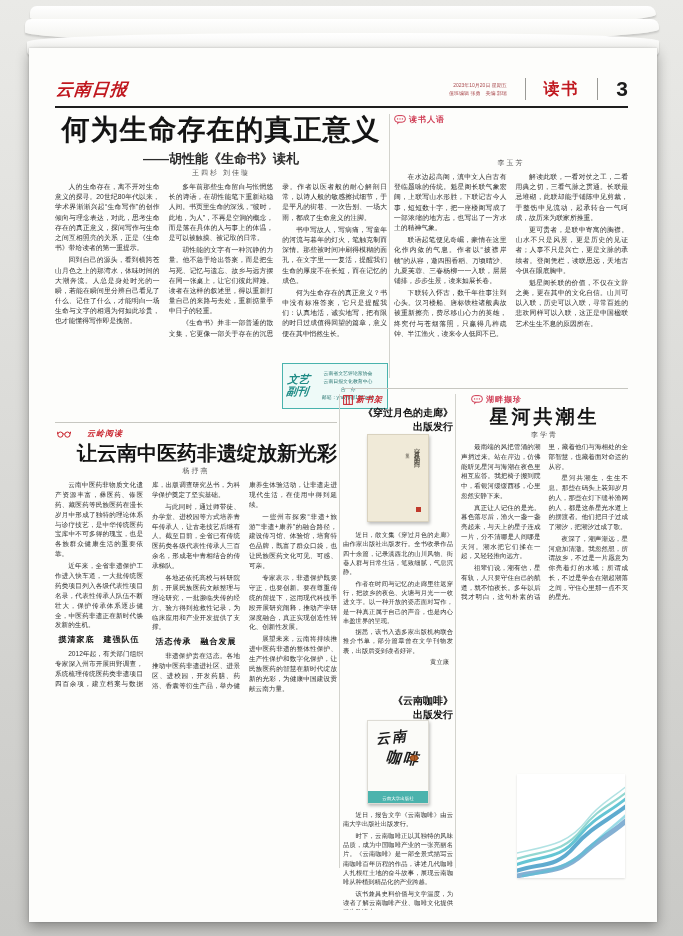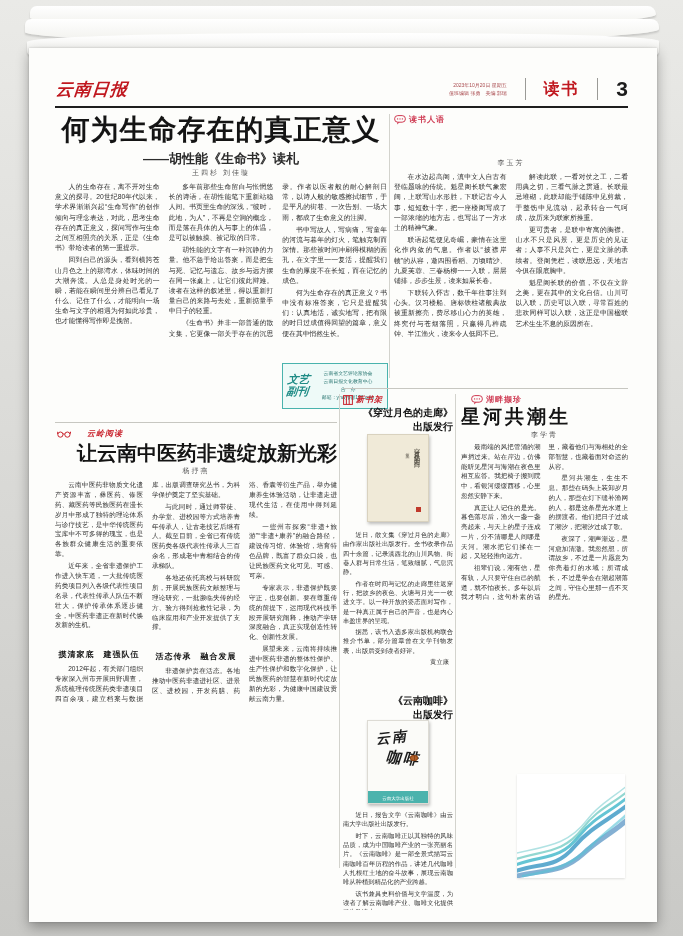--- a/index.html
+++ b/index.html
@@ -75,21 +75,21 @@
   .wy-name{font-family:"DejaVu Serif","Liberation Serif",serif;font-weight:bold;font-style:italic;
     font-size:11px;line-height:1.1;color:#1f8c86;transform:skewX(-6deg);white-space:pre-line;}
   .wy-lines{flex:1;font-size:4.9px;line-height:1.65;color:#1f6f6a;text-align:center;}
 
   
   .h-tcm{position:absolute;left:26px;top:392px;width:282px;text-align:right;
     font-size:20px;font-weight:bold;color:#141414;letter-spacing:0px;}
   .byline.a3{position:absolute;left:26px;top:418px;width:282px;}
   .body-a3{left:26px;top:432px;width:282px;height:386px;font-size:6.6px;}
   .cols h4{column-span:none;font-size:8px;font-weight:bold;color:#111;
-    text-align:center;margin:19px 0 3px 0;letter-spacing:1px;}
+    text-align:center;margin:4px 0 3px 0;letter-spacing:1px;}
 
   
   .book-title{position:absolute;width:110px;text-align:right;font-size:10px;
     font-weight:bold;color:#131313;line-height:1.35;}
   .cover{position:absolute;box-shadow:1px 2px 3px rgba(0,0,0,.25);}
   .cover1{left:338px;top:386px;width:62px;height:88px;background:#f0ead8;
     border:1px solid #d9d2bf;}
   .c1-title{position:absolute;right:7px;top:8px;writing-mode:vertical-rl;
     font-size:6.5px;letter-spacing:2px;color:#4a463c;
     font-family:"DejaVu Serif","Liberation Serif",serif;}
@@ -105,21 +105,21 @@
     font-weight:bold;font-style:italic;color:#1b1b1b;font-size:14px;letter-spacing:2px;}
   .c2-a{left:8px;top:8px;transform:rotate(-6deg);}
   .c2-b{left:18px;top:28px;transform:rotate(4deg);font-size:15px;}
   .c2-bean{position:absolute;right:10px;top:34px;width:8px;height:6px;border-radius:50%;
     background:#b4622a;box-shadow:inset 0 0 0 1px #8a4418;}
   .c2-bean:after{content:"";position:absolute;left:3.5px;top:0;width:1px;height:6px;background:#8a4418;}
   .c2-band{position:absolute;left:0;bottom:0;width:100%;height:12px;background:#2ca6a0;opacity:.85;}
   .c2-pub{position:absolute;left:0;bottom:2.5px;width:100%;text-align:center;font-size:4.5px;color:#ffffff;}
 
   
-  .h-xinghe{position:absolute;left:432px;top:356px;width:167px;
+  .h-xinghe{position:absolute;left:432px;top:356px;width:167px;text-align:center;
     font-size:19px;font-weight:bold;color:#141414;letter-spacing:3px;}
   .byline.a4{position:absolute;left:432px;top:382px;width:167px;}
   .body-a4{left:432px;top:394px;width:167px;height:330px;font-size:6.5px;column-gap:8px;}
 
   .wave-art{position:absolute;left:488px;top:726px;width:108px;height:104px;
     background:#ffffff;box-shadow:0 1px 2px rgba(0,0,0,.12);}
 </style>
 </head>
 <body>
 

